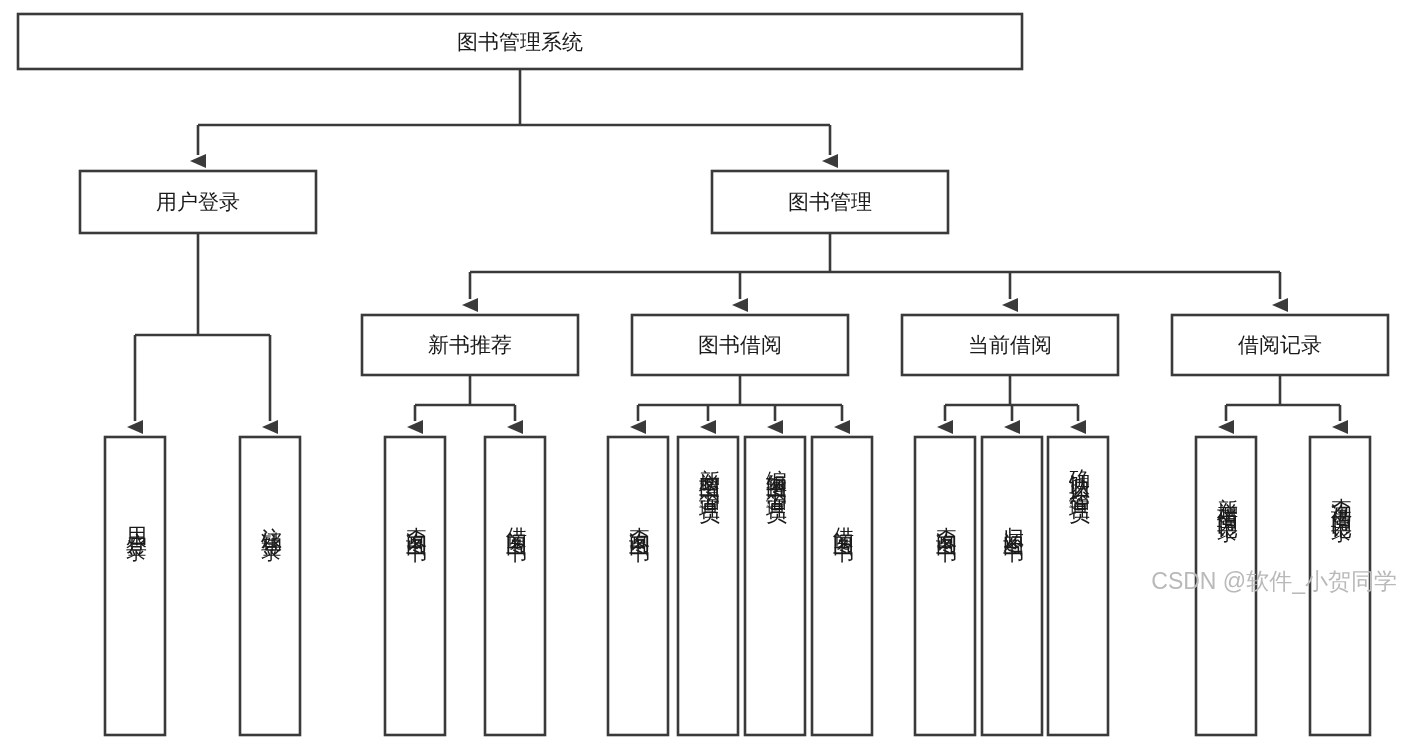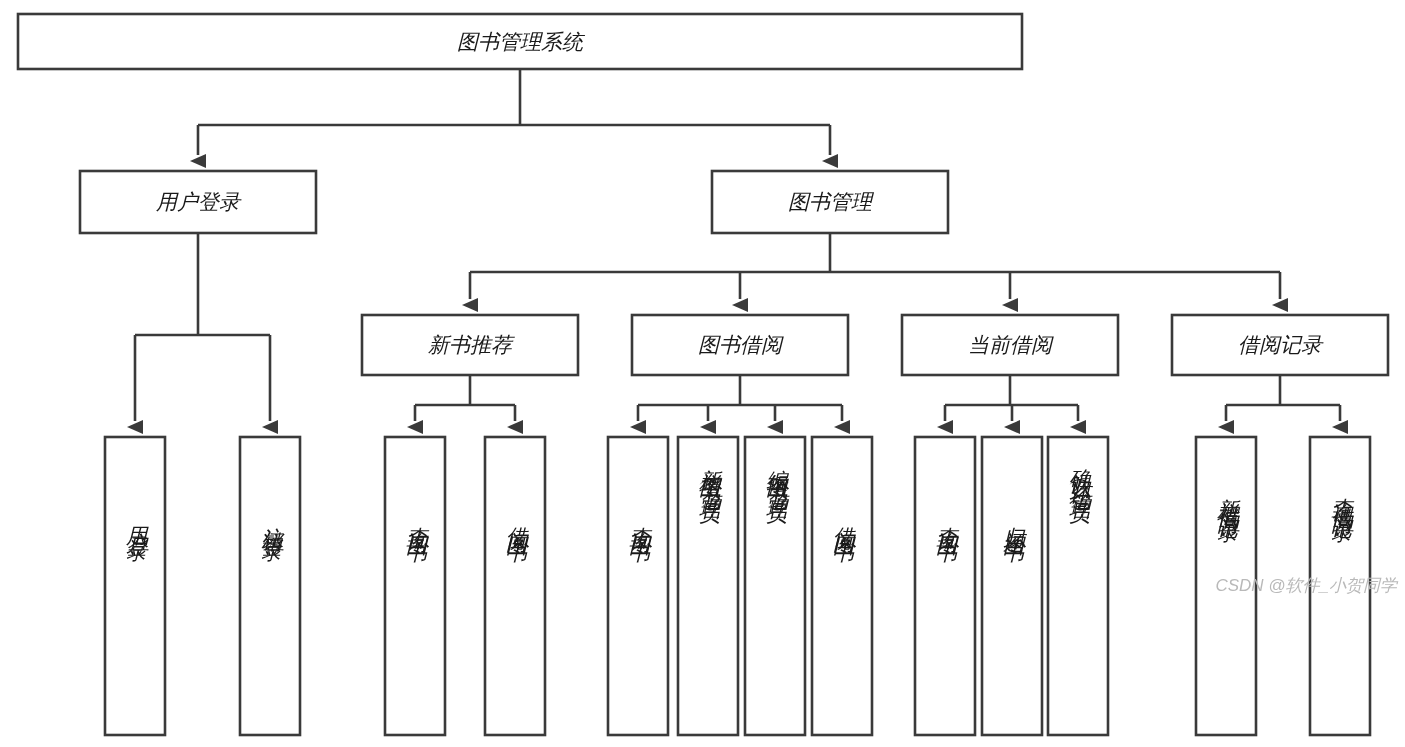--- a/index.html
+++ b/index.html
@@ -11,21 +11,20 @@
     width: 1405px;
     height: 747px;
     font-family: "Liberation Sans", "DejaVu Sans", sans-serif;
     overflow: hidden;
     position: relative;
   }
   #diagram-root {
     position: relative;
     width: 1405px;
     height: 601px;
-    font-style: italic;
   }
   svg#flow {
     position: absolute;
     top: 0;
     left: 0;
     width: 1405px;
     height: 747px;
     display: block;
   }
   .node-rect {
@@ -57,21 +56,21 @@
     writing-mode: vertical-rl;
     text-orientation: upright;
     letter-spacing: 5px;
     dominant-baseline: middle;
   }
   .watermark {
     position: absolute;
     right: 8px;
     bottom: 4px;
     font-family: "Liberation Sans", "DejaVu Sans", sans-serif;
-    font-size: 17px;
+    font-size: 23px;
     color: #b9b9b9;
     white-space: nowrap;
     pointer-events: none;
     user-select: none;
   }
 </style>
 </head>
 <body>
 
 <div id="diagram-root">

